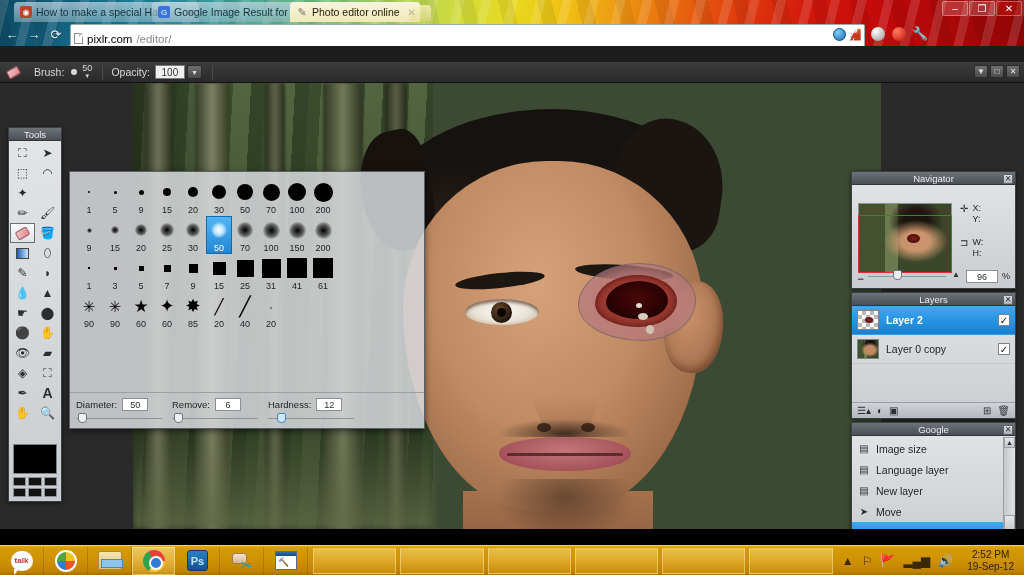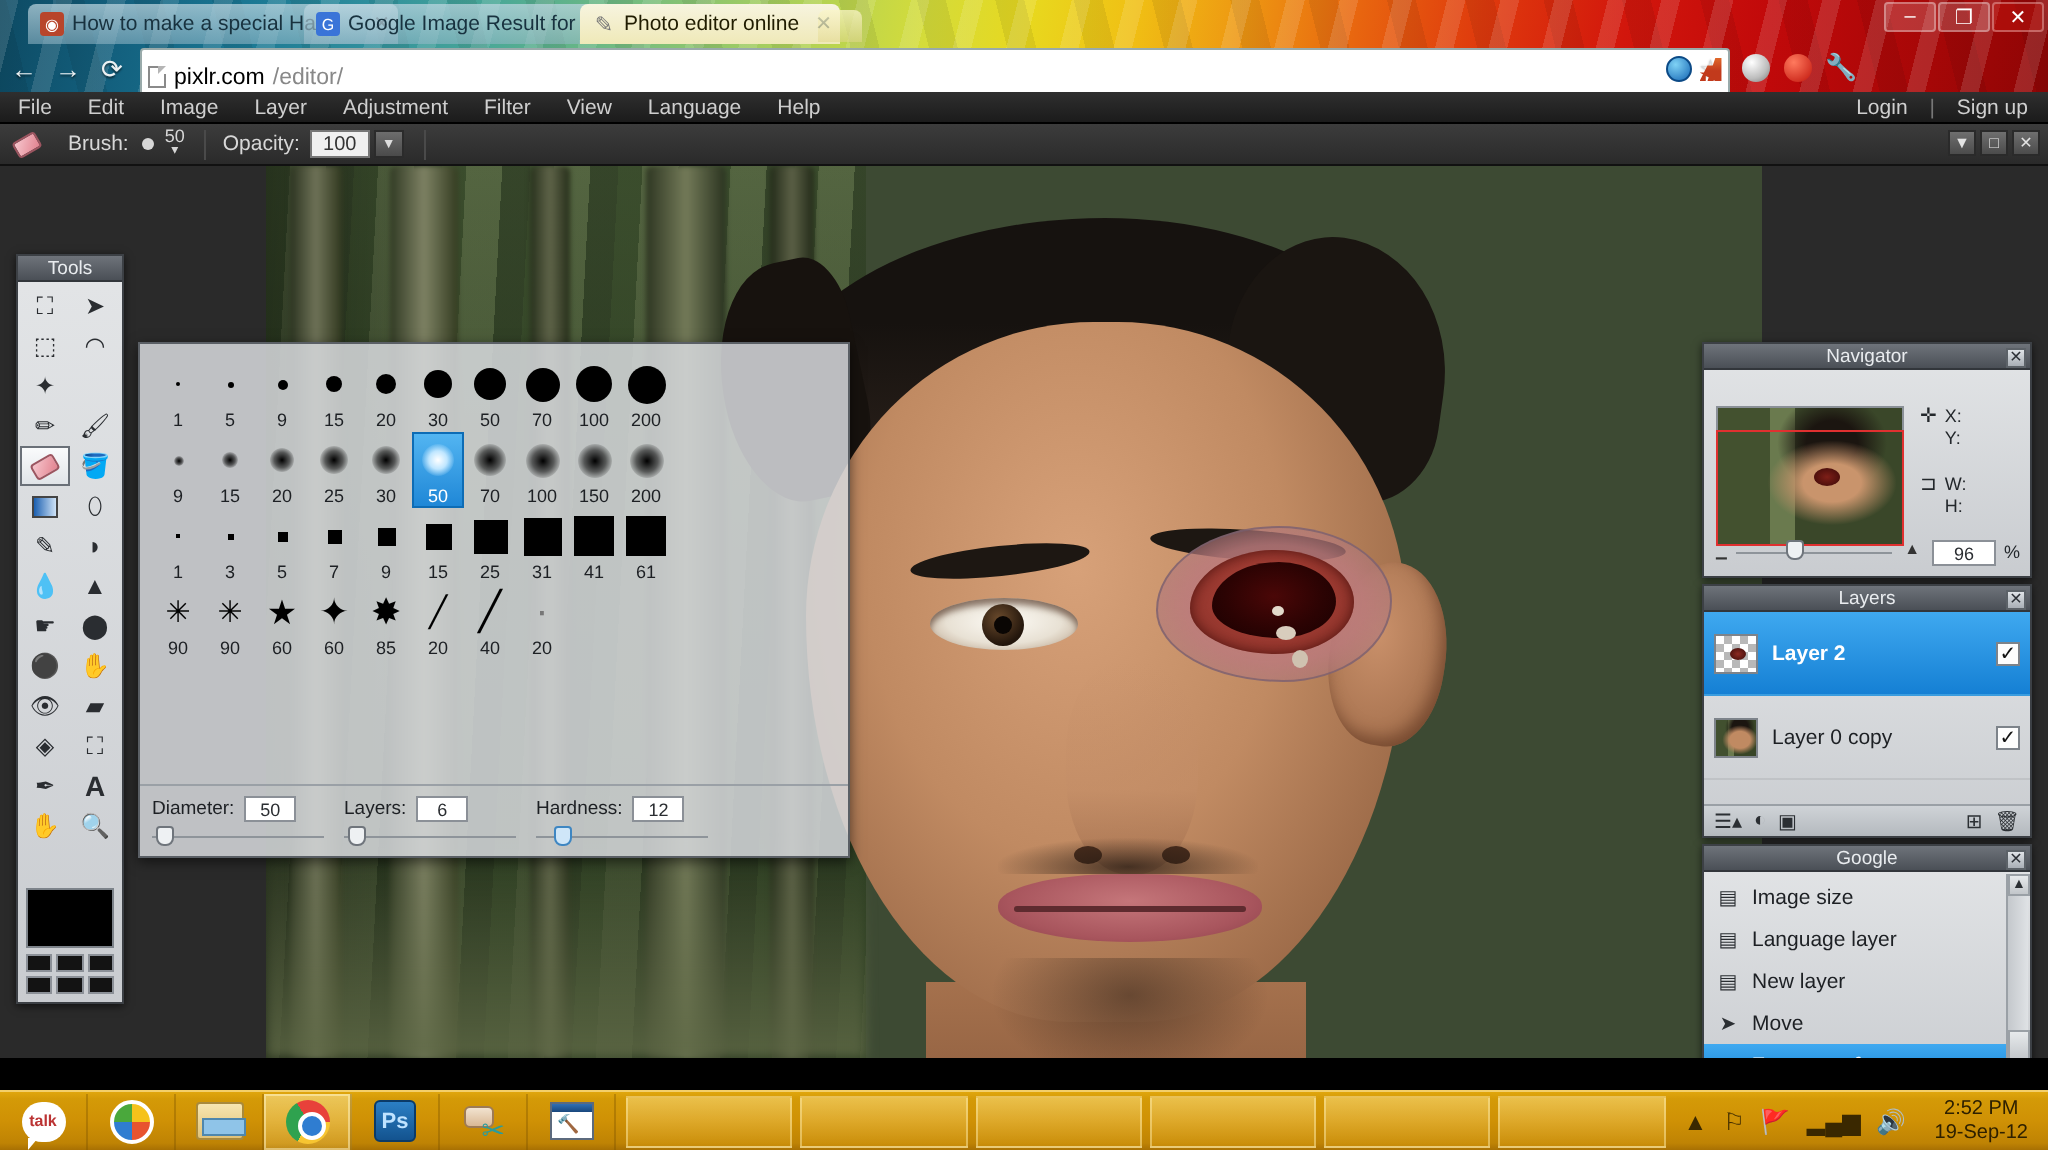--- a/index.html
+++ b/index.html
@@ -284,21 +284,21 @@
   #nav-coords { position:absolute; left:108px; top:18px; font-size:9px; color:#23272b; line-height:11px; }
   .nav-ic { font-size:10px; color:#23272b; }
   #nav-slider { position:absolute; left:6px; bottom:5px; right:5px; height:14px; display:flex; align-items:center; gap:4px; }
   #nav-track { position:relative; flex:1; height:12px; }
   #nav-track::before{content:"";position:absolute;left:10px;right:16px;top:6px;height:1px;background:#8e949a;}
   #nav-zoom { width:32px; height:13px; background:#fff; border:1px solid #8b9097; font-size:9px; text-align:center;
               line-height:12px; color:#2a2d31; }
   .pct { font-size:9px; color:#23272b; }
 
   #layers { left:851px; top:209px; width:165px; height:127px; }
-  .layer-row { height:42px; display:flex; align-items:center; padding:0 5px; gap:7px; border-bottom:1px solid rgba(0,0,0,.07); }
+  .layer-row { height:29px; display:flex; align-items:center; padding:0 5px; gap:7px; border-bottom:1px solid rgba(0,0,0,.07); }
   .layer-row.sel { background:linear-gradient(180deg,#3fa9f0,#1580d4); }
   .layer-row.sel .layer-name { color:#fff; font-weight:bold; }
   .layer-thumb { width:22px; height:20px; border:1px solid #7d838a; flex:none; }
   .checker { background-image:
       linear-gradient(45deg,#b8b8b8 25%,transparent 25%,transparent 75%,#b8b8b8 75%),
       linear-gradient(45deg,#b8b8b8 25%,#fff 25%,#fff 75%,#b8b8b8 75%);
       background-size:8px 8px; background-position:0 0,4px 4px; position:relative; }
   .checker::after{content:"";position:absolute;left:7px;top:6px;width:8px;height:6px;
       background:radial-gradient(ellipse,#8d2a22,#3a0b08);border-radius:50%;}
   .mini-face { background:
@@ -406,36 +406,20 @@
       <span class="ex ex-bars"></span>
       <span class="ex ex-ball"></span>
       <span class="ex ex-red"></span>
       <span class="ex-wr">🔧</span>
     </div>
   </div>
 </div>
 
 <div id="pixlr">
 
-  <div id="menubar">
-    <div class="menu-item">File</div>
-    <div class="menu-item">Edit</div>
-    <div class="menu-item">Image</div>
-    <div class="menu-item">Layer</div>
-    <div class="menu-item">Adjustment</div>
-    <div class="menu-item">Filter</div>
-    <div class="menu-item">View</div>
-    <div class="menu-item">Language</div>
-    <div class="menu-item">Help</div>
-    <div id="login-area">
-      <span>Login</span>
-      <span class="sep">|</span>
-      <span>Sign up</span>
-    </div>
-  </div>
 
   <div id="optionsbar">
     <div class="opt-tool-icon">
         <span class="eraser-glyph"></span>
       </div>
     <div class="opt-label">Brush:</div>
     <div class="brush-dot"></div>
     <div class="brush-size">
       <span>50</span><small>▾</small>
     </div>
@@ -785,21 +769,21 @@
           <div class="sg-top">
             <span class="sg-label">Diameter:</span>
             <span class="sg-val">50</span>
           </div>
           <div class="track">
             <div class="knob" style="left:2%;"></div>
           </div>
         </div>
         <div class="slider-group">
           <div class="sg-top">
-            <span class="sg-label">Layers:</span>
+            <span class="sg-label">Remove:</span>
             <span class="sg-val">6</span>
           </div>
           <div class="track">
             <div class="knob" style="left:2%;"></div>
           </div>
         </div>
         <div class="slider-group">
           <div class="sg-top">
             <span class="sg-label">Hardness:</span>
             <span class="sg-val">12</span>

